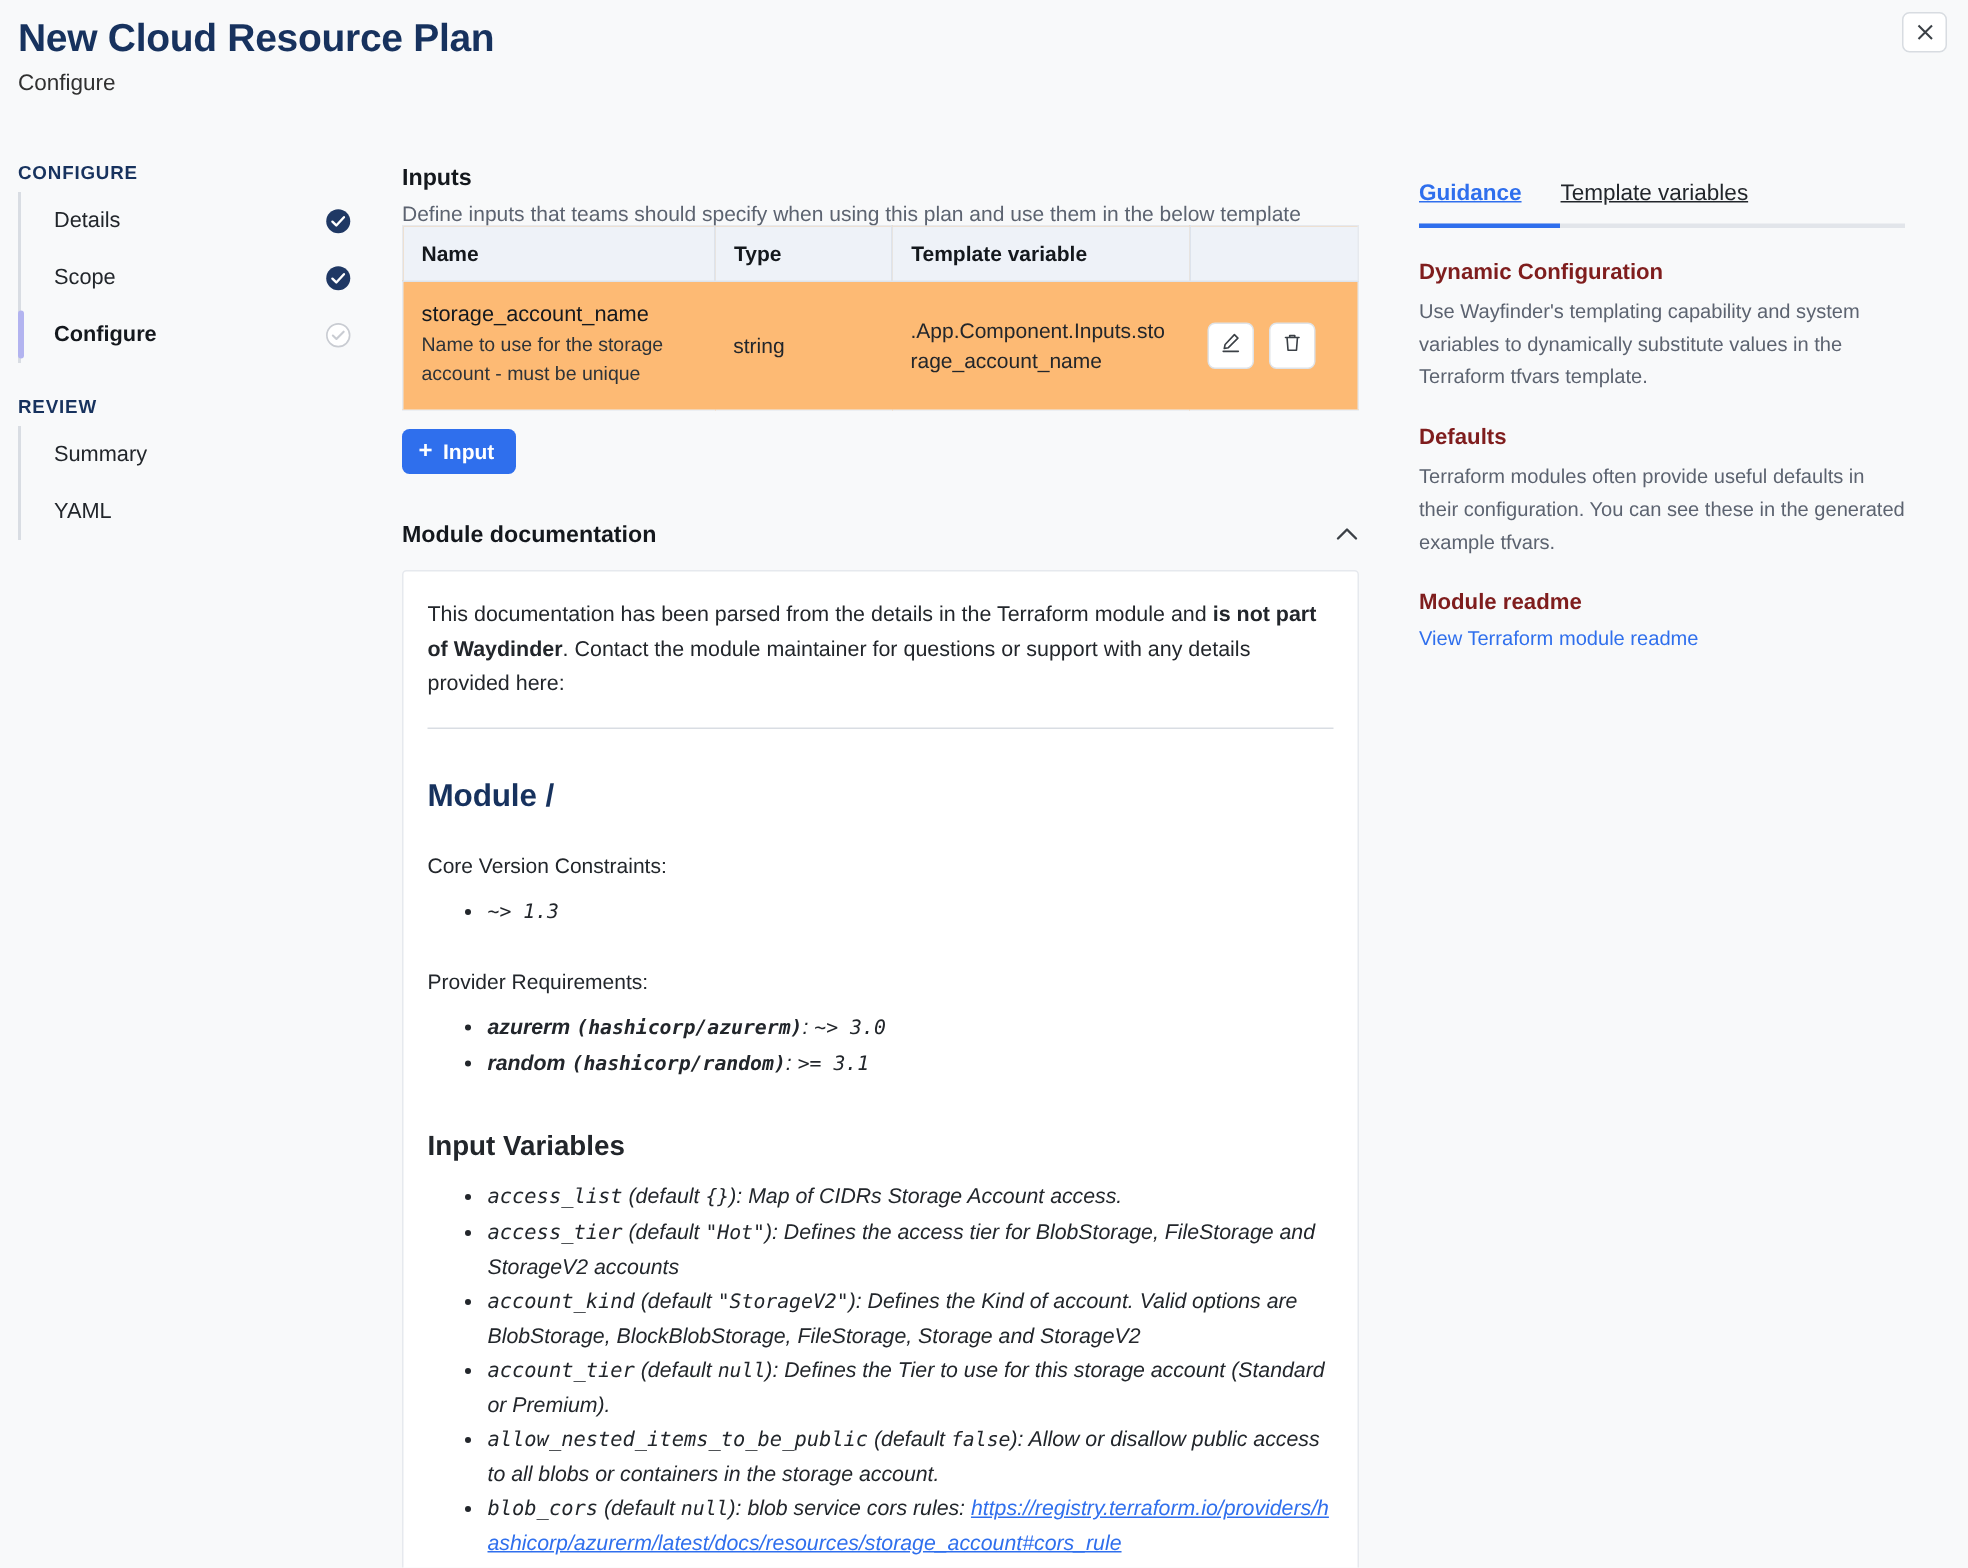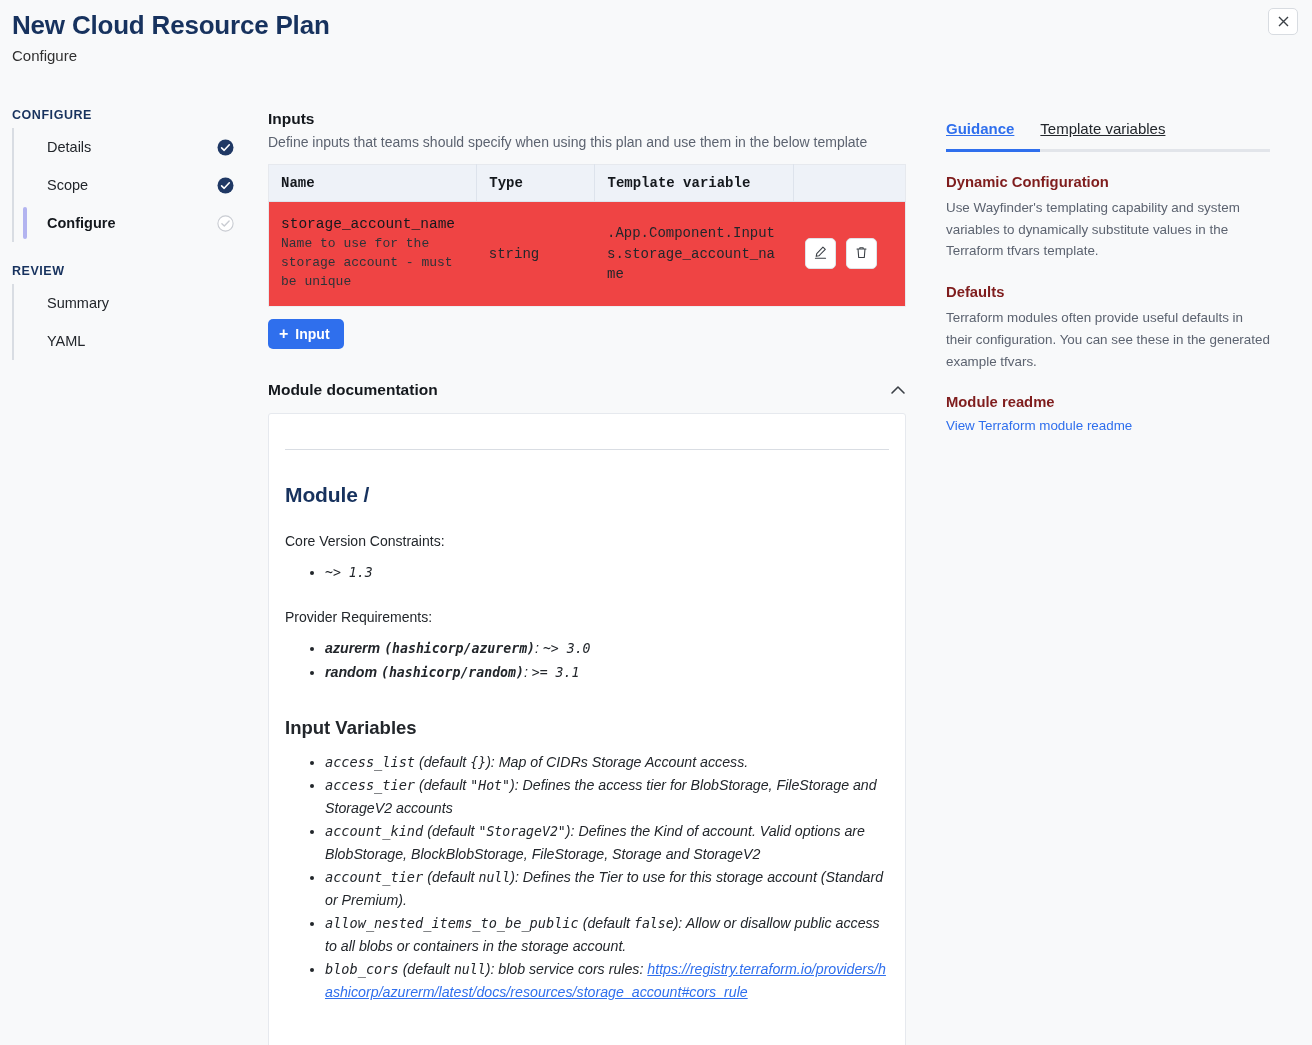--- a/index.html
+++ b/index.html
@@ -33,21 +33,21 @@
   }
   #close-button svg { display:block; }
 
   
   #sidebar { position:absolute; left:0; top:108px; width:250px; }
   .side-group-title {
     font-size:12.5px; font-weight:700; color:#17325e;
     letter-spacing:0.55px; padding-left:12px; margin-bottom:6px;
   }
   .side-group-title.second { margin-top:22px; }
-  .side-items { position:relative; padding-left:23px; }
+  .side-items { position:relative; padding-left:12px; }
   .side-rail {
     position:absolute; left:12px; top:0; bottom:0; width:2px; background:#d9dde3;
   }
   .side-item {
     position:relative;
     height:38px;
     display:flex; align-items:center;
     padding-left:24px; padding-right:16px;
     font-size:14.5px; color:#22262b; cursor:pointer;
   }
@@ -59,25 +59,24 @@
   .side-item.active .side-label { font-weight:700; color:#14181d; }
   .side-label { flex:1; }
   .status-icon { width:17px; height:17px; flex:0 0 17px; }
 
   
   #main { position:absolute; left:268px; top:110px; width:638px; }
   #inputs-title { font-size:15.5px; font-weight:700; color:#14181d; }
   #inputs-sub { font-size:14px; color:#5c6370; margin-top:6px; }
 
   table.inputs-table {
-    width:638px; margin-top:14px;
+    width:638px; 
     border-collapse:collapse;
-    background:#ef4444;
+    background:#fdba74;
     border:1px solid #e6e9ee;
-    font-family:Liberation Mono, monospace;
   }
   table.inputs-table thead th {
     background:#eef2f8;
     text-align:left;
     font-size:14px; font-weight:700; color:#14181d;
     padding:10px 12px;
     border-right:1px solid #dde3ec;
     border-bottom:1px solid #dde3ec;
     vertical-align:middle;
   }
@@ -293,20 +292,21 @@
   <div id="moddoc-header">
     <div id="moddoc-title">Module documentation</div>
     <span>
       <svg width="16" height="10" viewBox="0 0 16 10" aria-hidden="true">
         <path d="M2 8 L8 2 L14 8" fill="none" stroke="#3b4046" stroke-width="1.6" stroke-linecap="round" stroke-linejoin="round"></path>
       </svg>
     </span>
   </div>
 
   <div id="moddoc-box">
+    <div class="doc-intro"><span>This documentation has been parsed from the details in the Terraform module and </span><b>is not part of Waydinder</b><span>. Contact the module maintainer for questions or support with any details provided here:</span></div>
     <hr class="doc-sep">
 
     <div class="doc-h1">Module /</div>
 
     <div class="doc-p">Core Version Constraints:</div>
     <ul class="doc-list">
       <li><span class="mono">~&gt; 1.3</span></li>
     </ul>
 
     <div class="doc-p">Provider Requirements:</div>

